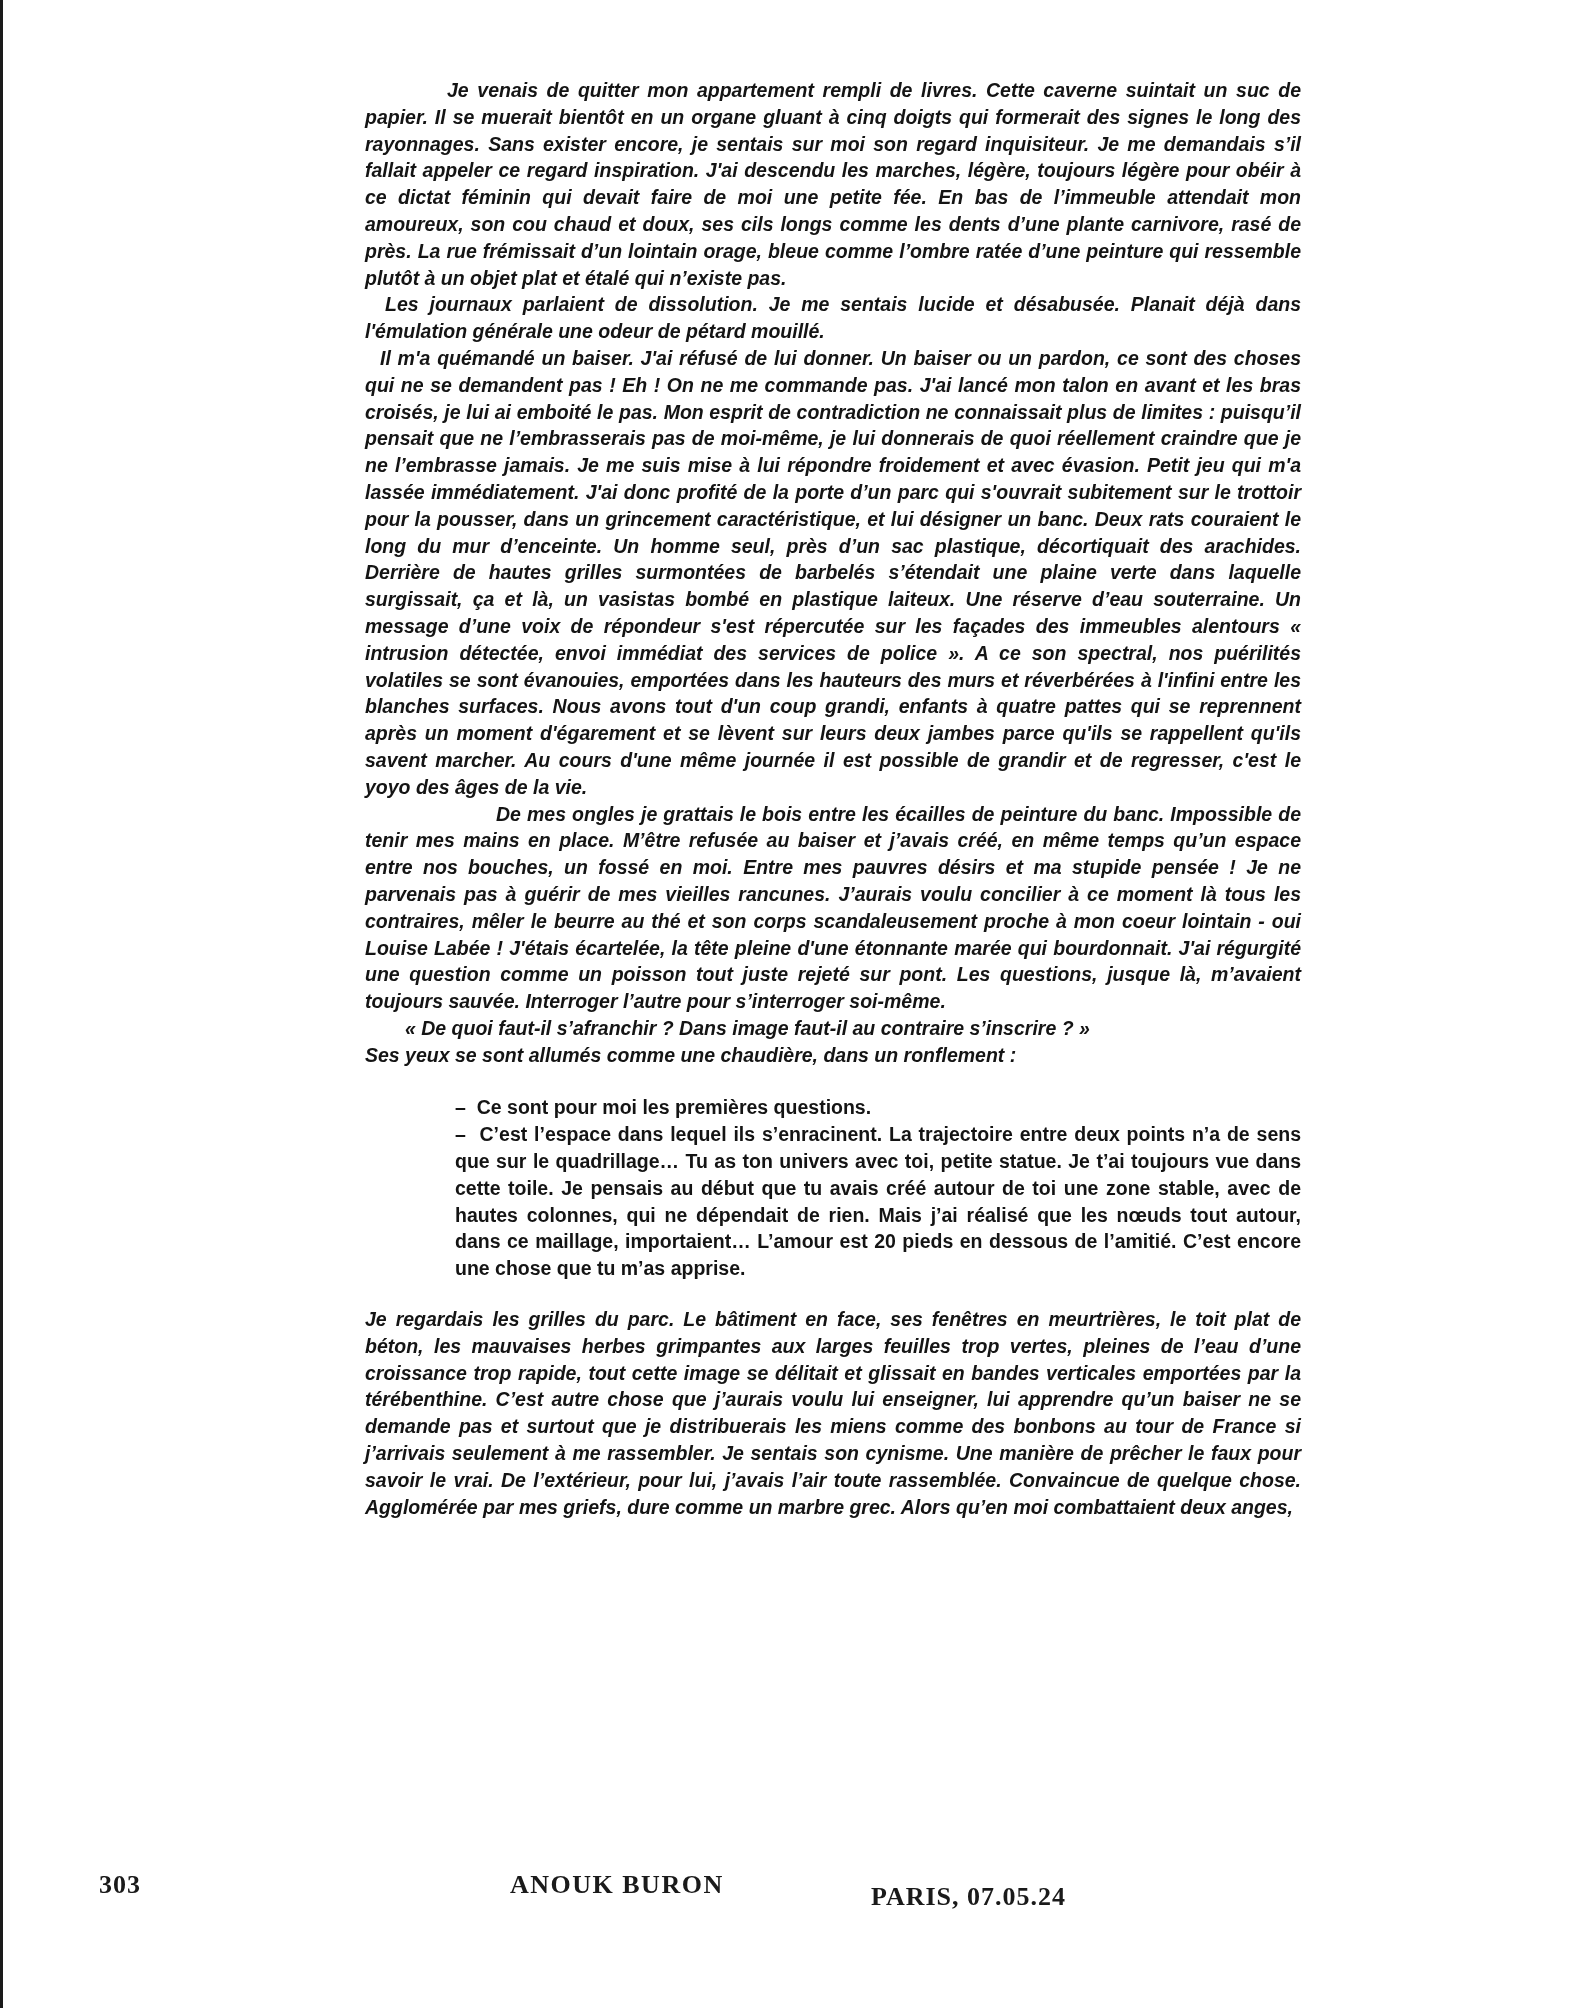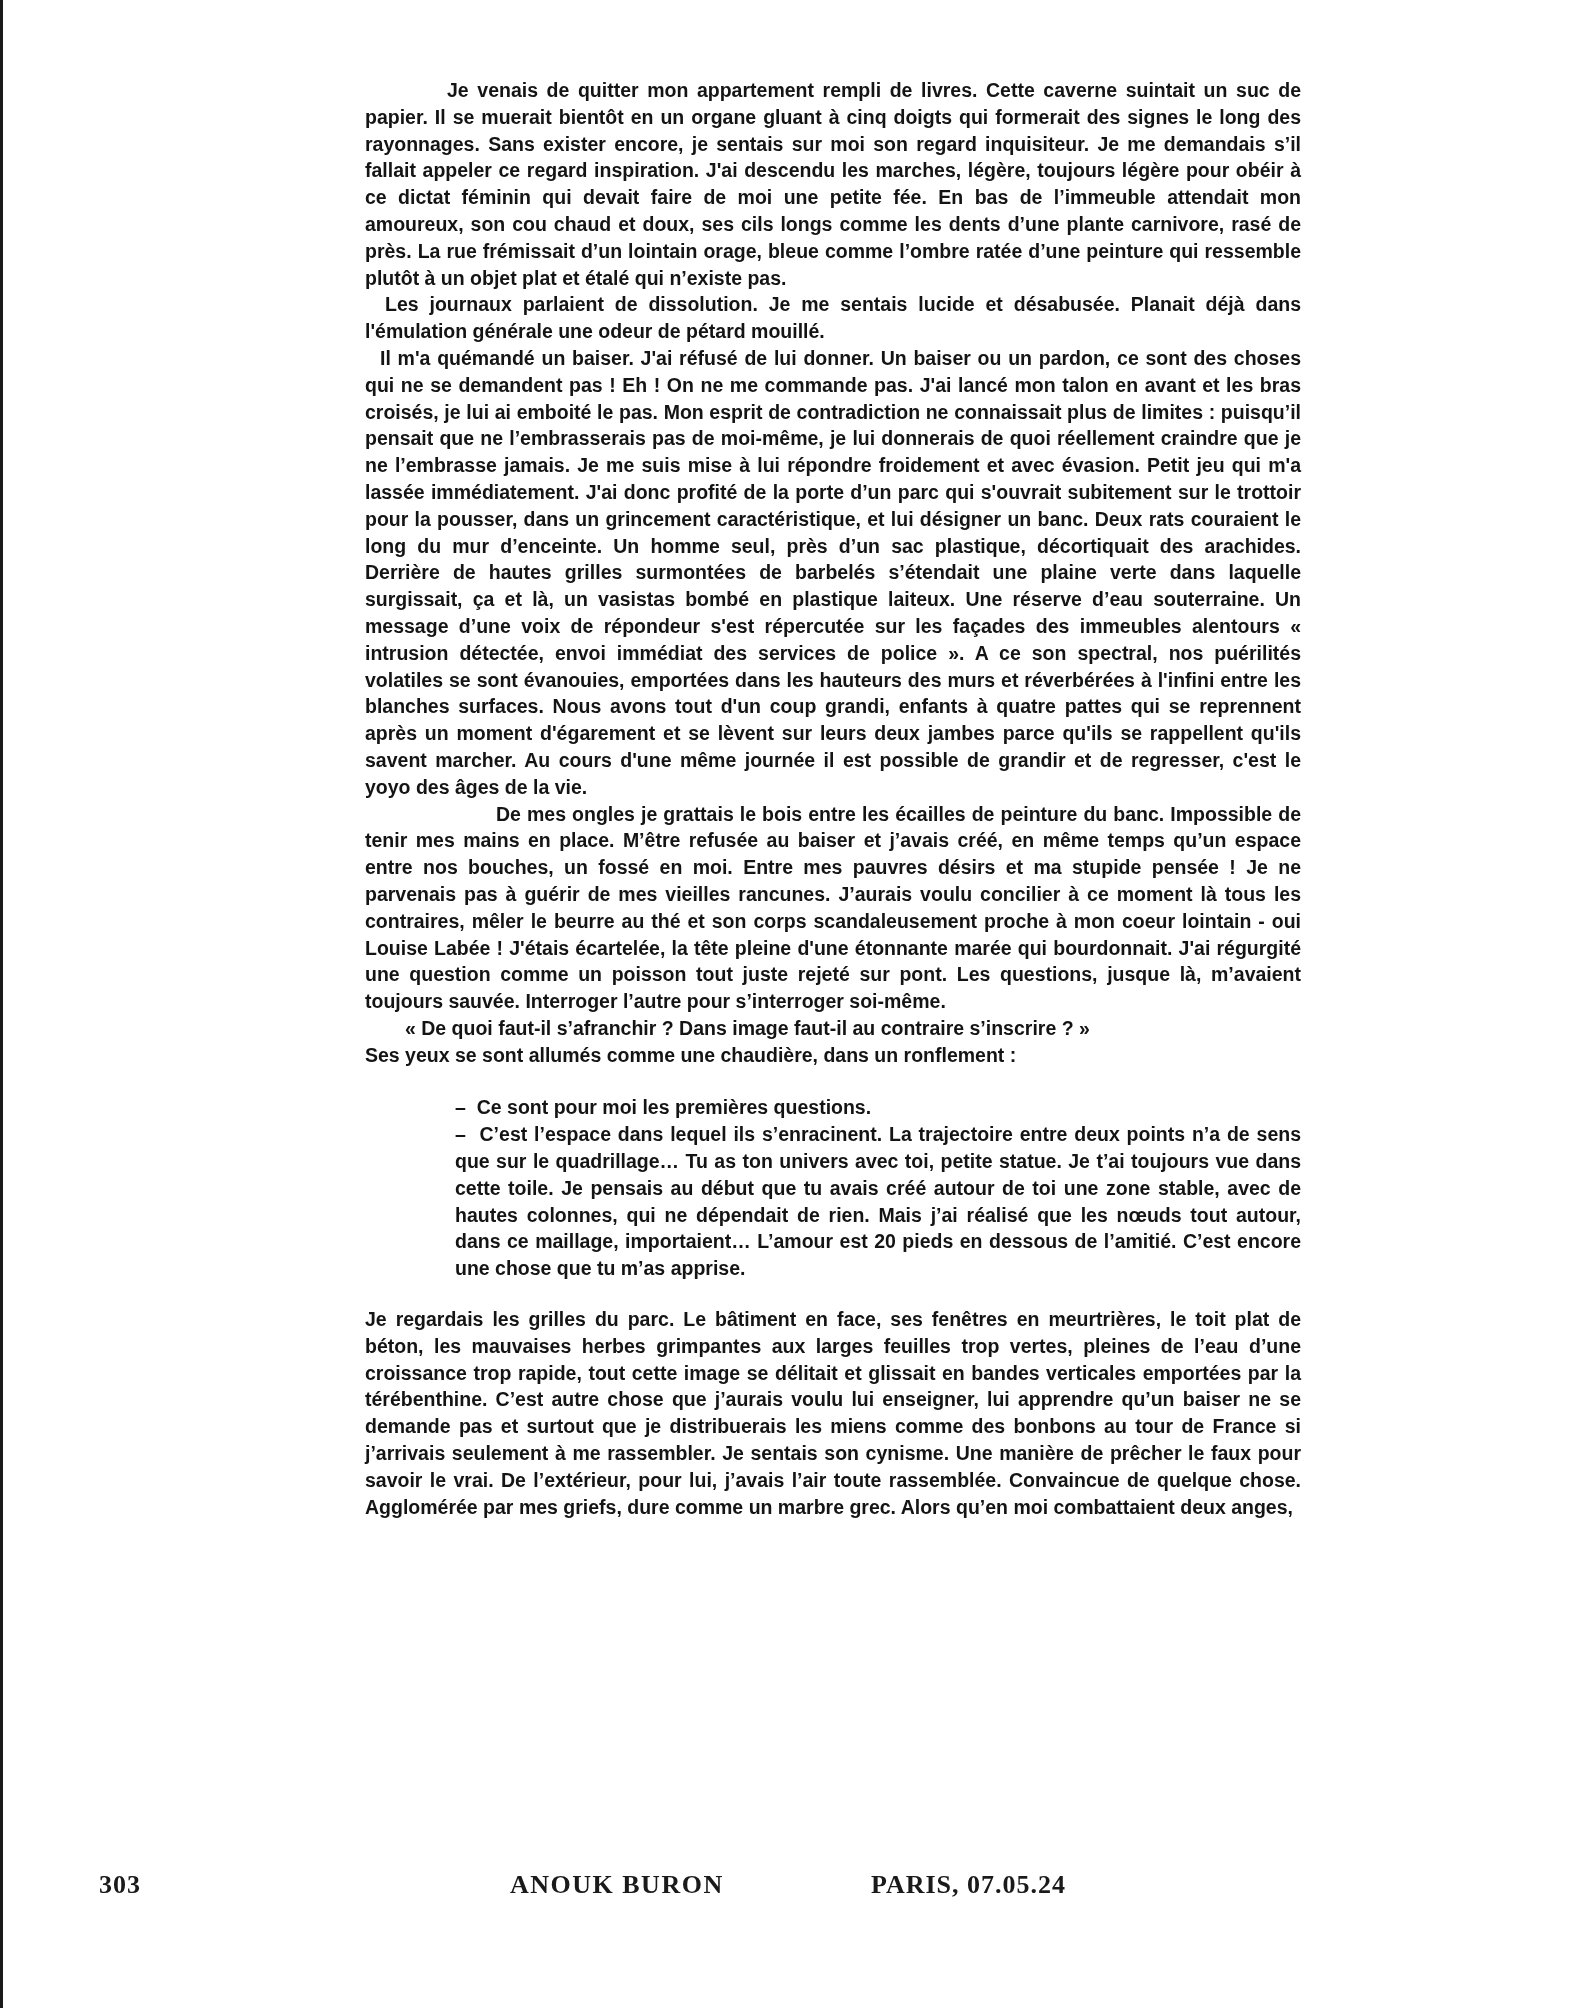--- a/index.html
+++ b/index.html
@@ -24,20 +24,21 @@
       font-family: "Liberation Sans", sans-serif;
       font-weight: bold;
       font-size: 19.5px;
       line-height: 26.8px;
       color: #141414;
     }
     .para {
       margin: 0;
       text-align: justify;
       text-align-last: left;
+      font-style: italic;
     }
     .para-indent-1 { text-indent: 82px; }
     .para-indent-2 { text-indent: 20px; }
     .para-indent-3 { text-indent: 15px; }
     .para-indent-4 { text-indent: 131px; }
     .para-quote { text-indent: 40px; text-align: left; }
     .para-plain { text-indent: 0; text-align: left; }
     .dialogue {
       margin: 26px 0 0 90px;
       padding: 0;
@@ -72,21 +73,21 @@
     .footer-author {
       position: absolute;
       left: 283px;
       top: 0;
       letter-spacing: 1.5px;
       text-align: right;
     }
     .footer-place-date {
       position: absolute;
       left: 459px;
-      top: 0;
+      top: 12px;
     }
   </style>
 </head>
 <body>
 
 <main class="page-body">
   <p class="para para-indent-1">Je venais de quitter mon appartement rempli de livres. Cette caverne suintait un suc de papier. Il se muerait bientôt en un organe gluant à cinq doigts qui formerait des signes le long des rayonnages. Sans exister encore, je sentais sur moi son regard inquisiteur. Je me demandais s’il fallait appeler ce regard inspiration. J'ai descendu les marches, légère, toujours légère pour obéir à ce dictat féminin qui devait faire de moi une petite fée. En bas de l’immeuble attendait mon amoureux, son cou chaud et doux, ses cils longs comme les dents d’une plante carnivore, rasé de près. La rue frémissait d’un lointain orage, bleue comme l’ombre ratée d’une peinture qui ressemble plutôt à un objet plat et étalé qui n’existe pas.</p>
   <p class="para para-indent-2">Les journaux parlaient de dissolution. Je me sentais lucide et désabusée. Planait déjà dans l'émulation générale une odeur de pétard mouillé.</p>
   <p class="para para-indent-3">Il m'a quémandé un baiser. J'ai réfusé de lui donner. Un baiser ou un pardon, ce sont des choses qui ne se demandent pas ! Eh ! On ne me commande pas. J'ai lancé mon talon en avant et les bras croisés, je lui ai emboité le pas. Mon esprit de contradiction ne connaissait plus de limites : puisqu’il pensait que ne l’embrasserais pas de moi-même, je lui donnerais de quoi réellement craindre que je ne l’embrasse jamais. Je me suis mise à lui répondre froidement et avec évasion. Petit jeu qui m'a lassée immédiatement. J'ai donc profité de la porte d’un parc qui s'ouvrait subitement sur le trottoir pour la pousser, dans un grincement caractéristique, et lui désigner un banc. Deux rats couraient le long du mur d’enceinte. Un homme seul, près d’un sac plastique, décortiquait des arachides. Derrière de hautes grilles surmontées de barbelés s’étendait une plaine verte dans laquelle surgissait, ça et là, un vasistas bombé en plastique laiteux. Une réserve d’eau souterraine. Un message d’une voix de répondeur s'est répercutée sur les façades des immeubles alentours « intrusion détectée, envoi immédiat des services de police ». A ce son spectral, nos puérilités volatiles se sont évanouies, emportées dans les hauteurs des murs et réverbérées à l'infini entre les blanches surfaces. Nous avons tout d'un coup grandi, enfants à quatre pattes qui se reprennent après un moment d'égarement et se lèvent sur leurs deux jambes parce qu'ils se rappellent qu'ils savent marcher. Au cours d'une même journée il est possible de grandir et de regresser, c'est le yoyo des âges de la vie.</p>
   <p class="para para-indent-4">De mes ongles je grattais le bois entre les écailles de peinture du banc. Impossible de tenir mes mains en place. M’être refusée au baiser et j’avais créé, en même temps qu’un espace entre nos bouches, un fossé en moi. Entre mes pauvres désirs et ma stupide pensée ! Je ne parvenais pas à guérir de mes vieilles rancunes. J’aurais voulu concilier à ce moment là tous les contraires, mêler le beurre au thé et son corps scandaleusement proche à mon coeur lointain - oui Louise Labée ! J'étais écartelée, la tête pleine d'une étonnante marée qui bourdonnait. J'ai régurgité une question comme un poisson tout juste rejeté sur pont. Les questions, jusque là, m’avaient toujours sauvée. Interroger l’autre pour s’interroger soi-même.</p>

